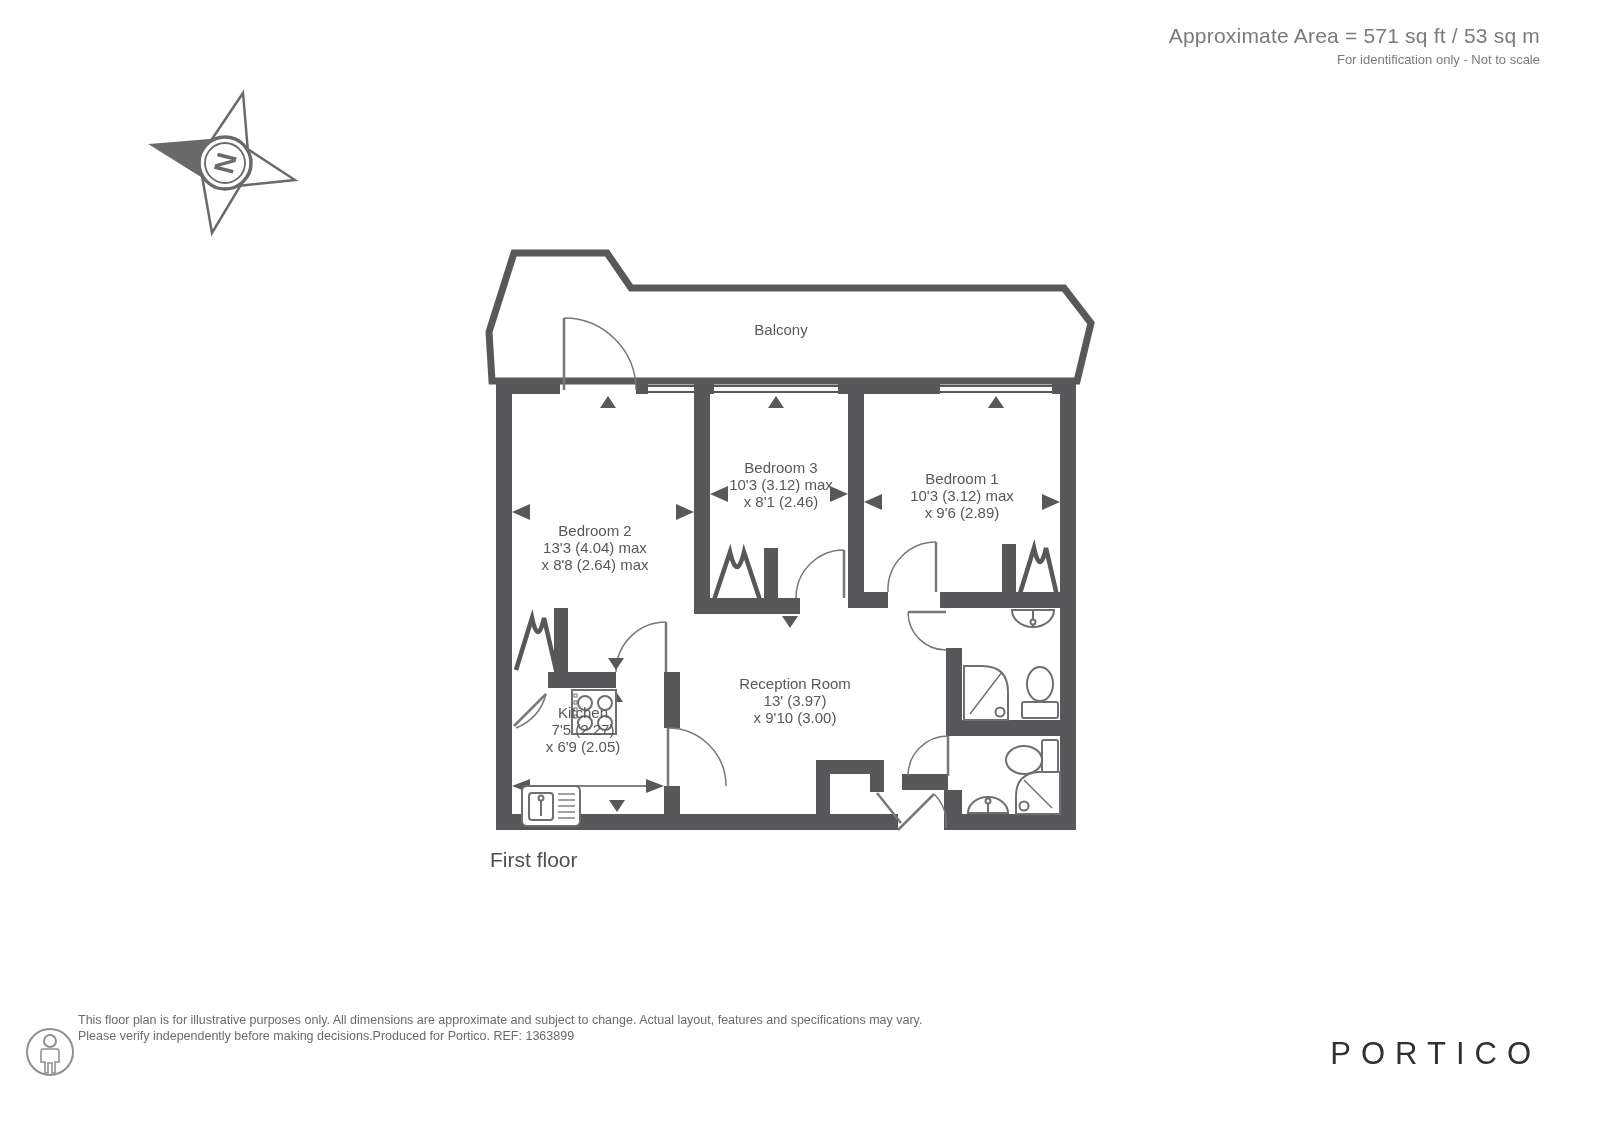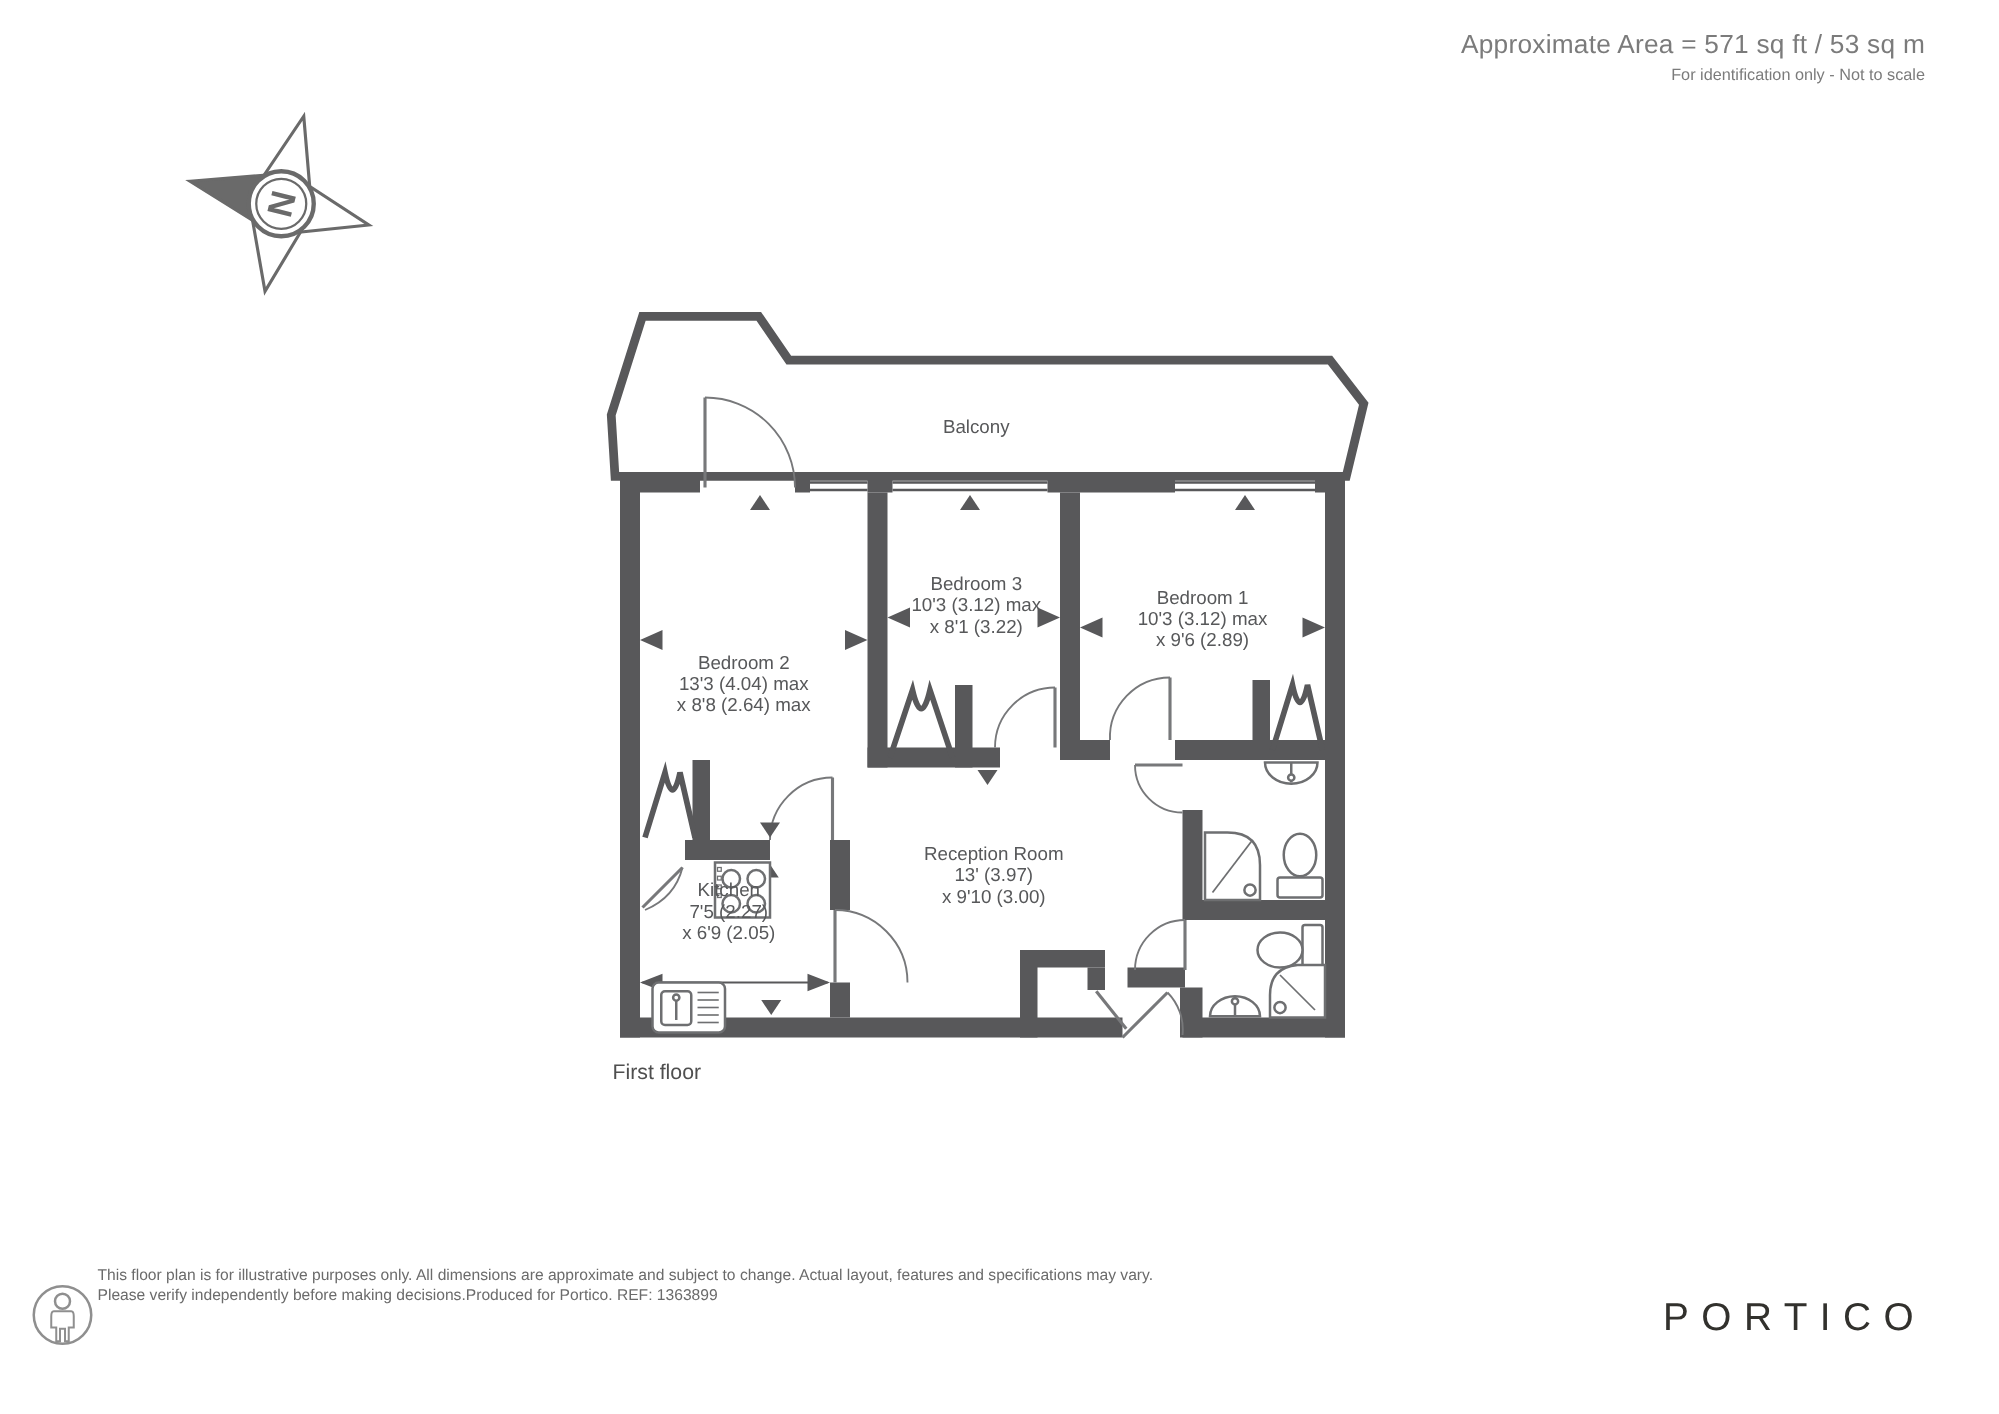--- a/index.html
+++ b/index.html
@@ -6,21 +6,21 @@
   .canvas{position:relative;width:1599px;height:1120px;background:#ffffff;overflow:hidden;
           font-family:"Liberation Sans","DejaVu Sans",sans-serif;}
   
   .hdr-title{position:absolute;top:24px;right:59px;font-size:21px;color:#7b7b7b;letter-spacing:.2px;}
   .hdr-sub{position:absolute;top:52px;right:59px;font-size:13px;color:#7b7b7b;}
   
   .plan-svg{position:absolute;left:0;top:0;width:1599px;height:1131px;}
   
   .room-label{position:absolute;transform:translateX(-50%);text-align:center;color:#57585a;
               font-size:15px;line-height:17px;white-space:nowrap;}
-  .floor-label{position:absolute;left:490px;top:848px;font-size:17px;color:#4f4f4f;}
+  .floor-label{position:absolute;left:490px;top:848px;font-size:21px;color:#4f4f4f;}
   
   .disclaimer{position:absolute;left:78px;top:1012px;font-size:12.5px;line-height:16px;color:#6b6b6b;white-space:nowrap;}
   .logo{position:absolute;right:58px;top:1036px;font-size:31px;letter-spacing:10px;color:#32312d;font-weight:400;margin-left:30px;}
 </style>
 </head>
 <body>
 
 <div class="canvas">
 
   <div class="hdr-title">Approximate Area = 571 sq ft / 53 sq m</div>
@@ -231,32 +231,32 @@
         <circle cx="1024" cy="806" r="4.5"></circle>
       </g>
       <g>
         <path d="M 968,813 A 20,16 0 0 1 1008,813 Z"></path>
         <line x1="988" y1="813" x2="988" y2="797"></line>
         <circle cx="988" cy="801" r="2.5"></circle>
       </g>
     </g>
   </svg>
 
-  <div class="room-label" style="left:781px;top:333px;">
+  <div class="room-label" style="left:781px;top:321px;">
     <div>Balcony</div>
   </div>
   <div class="room-label" style="left:595px;top:502px;margin-top:20px;">
     <div>Bedroom 2</div>
     <div>13'3 (4.04) max</div>
     <div>x 8'8 (2.64) max</div>
   </div>
   <div class="room-label" style="left:781px;top:459px;">
     <div>Bedroom 3</div>
     <div>10'3 (3.12) max</div>
-    <div>x 8'1 (3.22)</div>
+    <div>x 8'1 (2.46)</div>
   </div>
   <div class="room-label" style="left:962px;top:470px;">
     <div>Bedroom 1</div>
     <div>10'3 (3.12) max</div>
     <div>x 9'6 (2.89)</div>
   </div>
   <div class="room-label" style="left:795px;top:675px;">
     <div>Reception Room</div>
     <div>13' (3.97)</div>
     <div>x 9'10 (3.00)</div>

